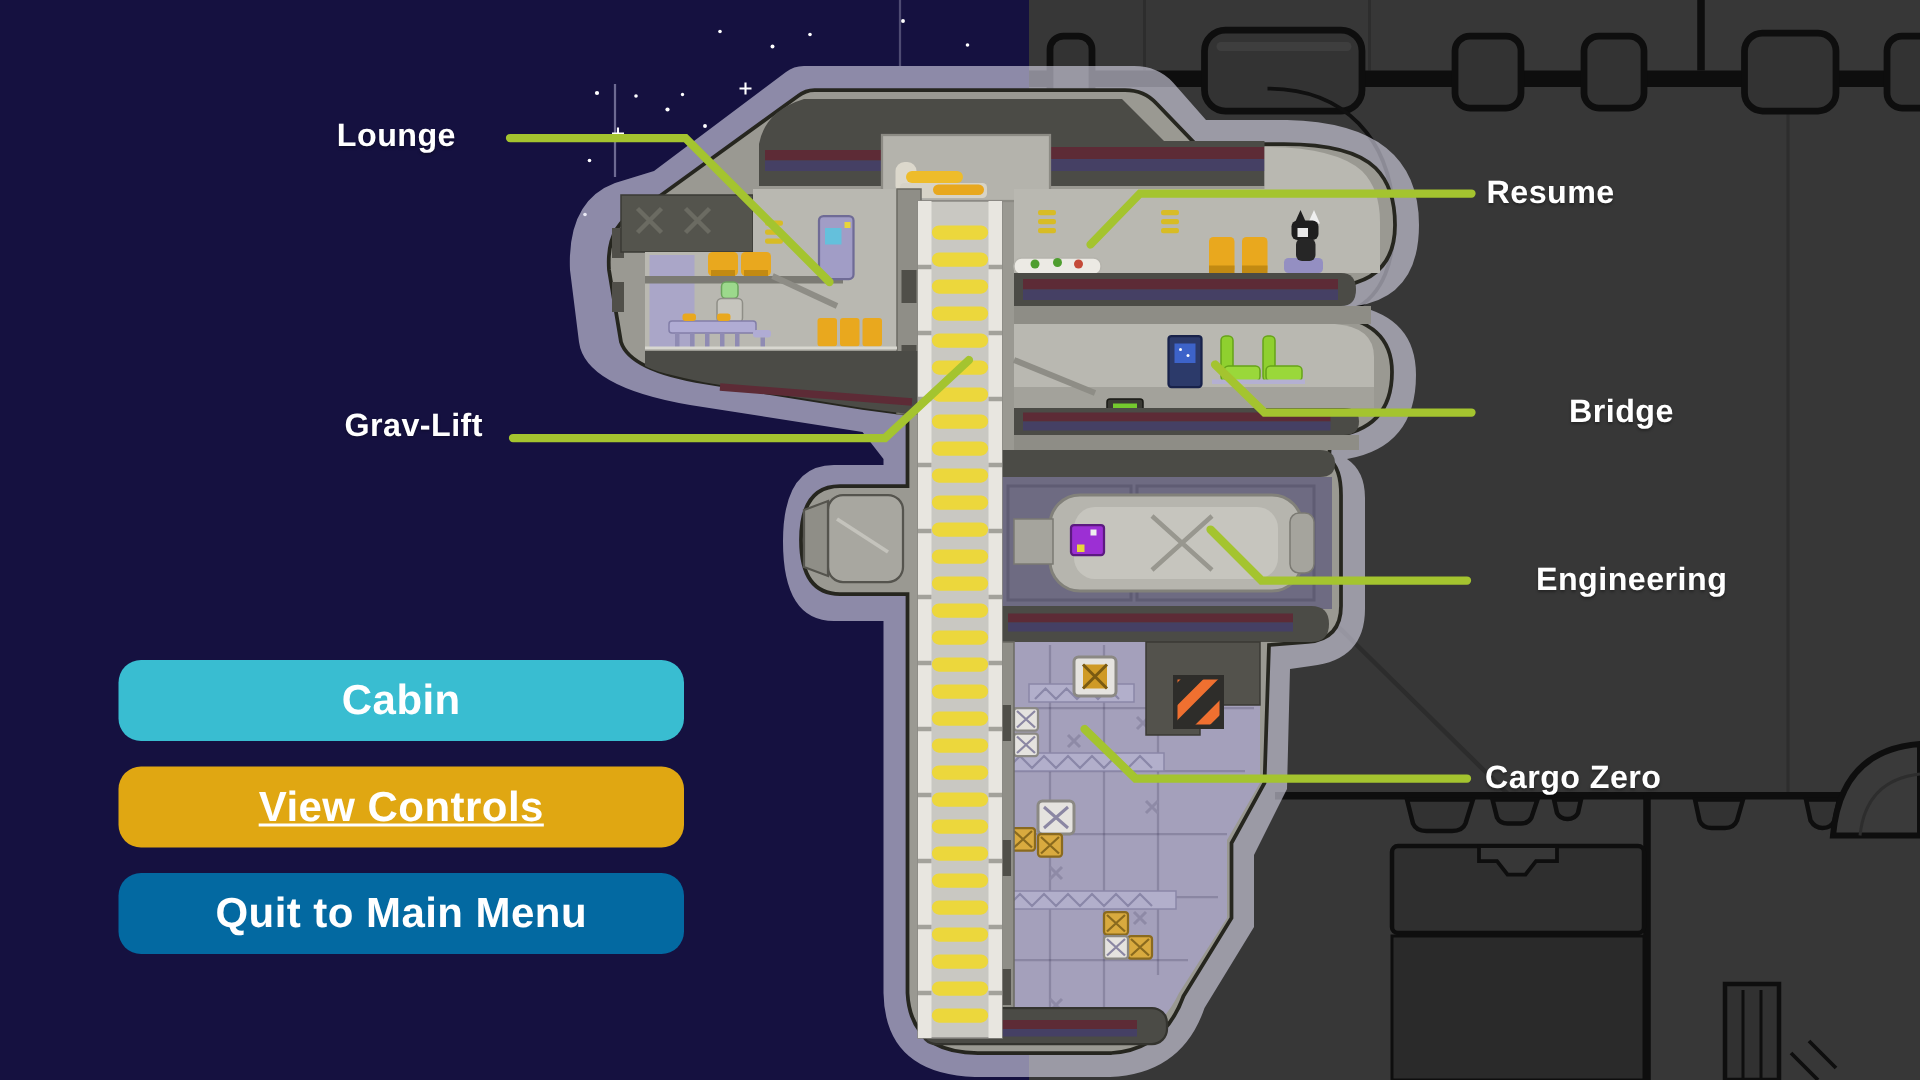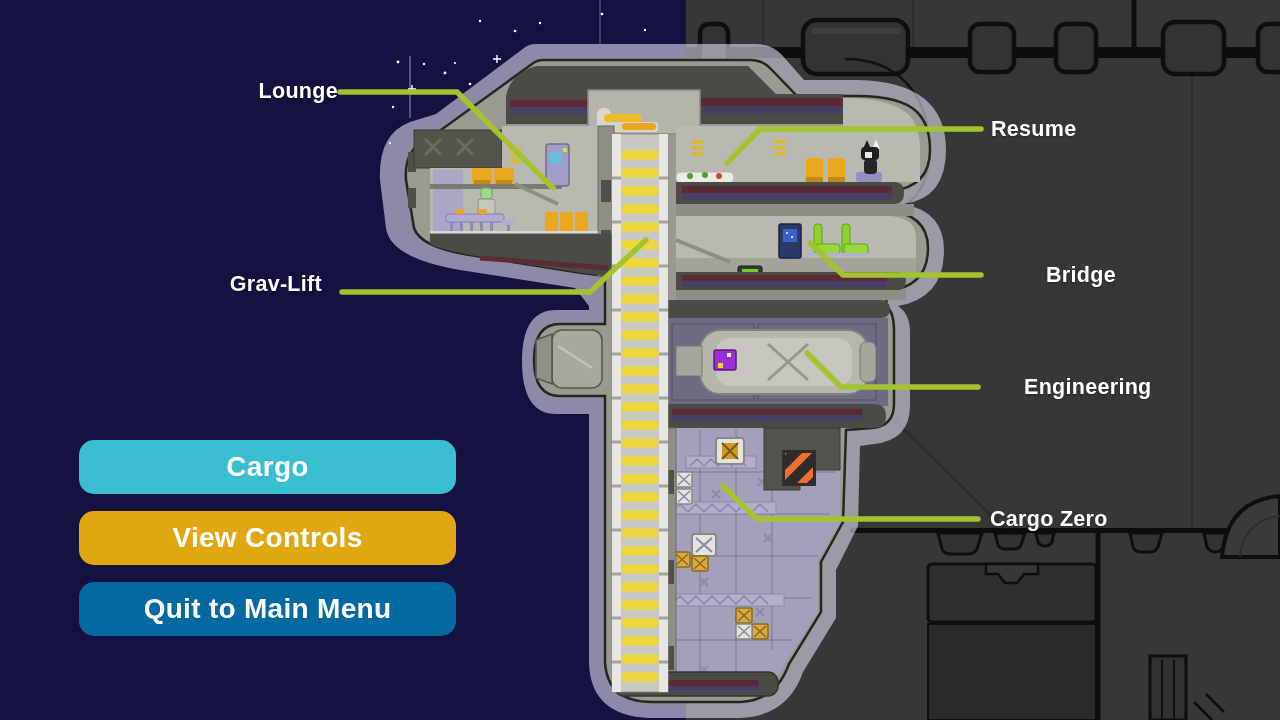--- a/index.html
+++ b/index.html
@@ -310,23 +310,23 @@
     <g style="stroke:var(--green,#a4c42f)" stroke-width="5.5" stroke-linecap="round" fill="none">
       <path d="M340,92 H457 L553,188"></path>
       <path d="M342,292 H590 L646,240"></path>
       <path d="M981,129 H760 L727,163"></path>
       <path d="M981,275 H843 L810,243"></path>
       <path d="M978,387 H841 L807,353"></path>
       <path d="M978,519 H757 L723,486"></path>
     </g>
   </svg>
 
-  <div class="map-label ra" style="left:338px;top:91px">Lounge</div>
+  <div class="map-label ra" style="left:304px;top:91px">Lounge</div>
   <div class="map-label ra" style="left:322px;top:284px">Grav-Lift</div>
   <div class="map-label" style="left:991px;top:129px">Resume</div>
   <div class="map-label" style="left:1046px;top:275px">Bridge</div>
   <div class="map-label" style="left:1024px;top:387px">Engineering</div>
   <div class="map-label" style="left:990px;top:519px">Cargo Zero</div>
 
-  <button class="btn resume" style="background: rgb(57, 189, 209);">Cargo</button>
-  <button class="btn controls" style="background: rgb(224, 167, 18);">View Controls</button>
+  <button class="btn resume" style="background: rgb(57, 189, 209);">Cabin</button>
+  <button class="btn controls" style="background: rgb(224, 167, 18); text-decoration: underline;">View Controls</button>
   <button class="btn quit" style="background: #0369a1;">Quit to Main Menu</button>
 </div>
 
 </body></html>

